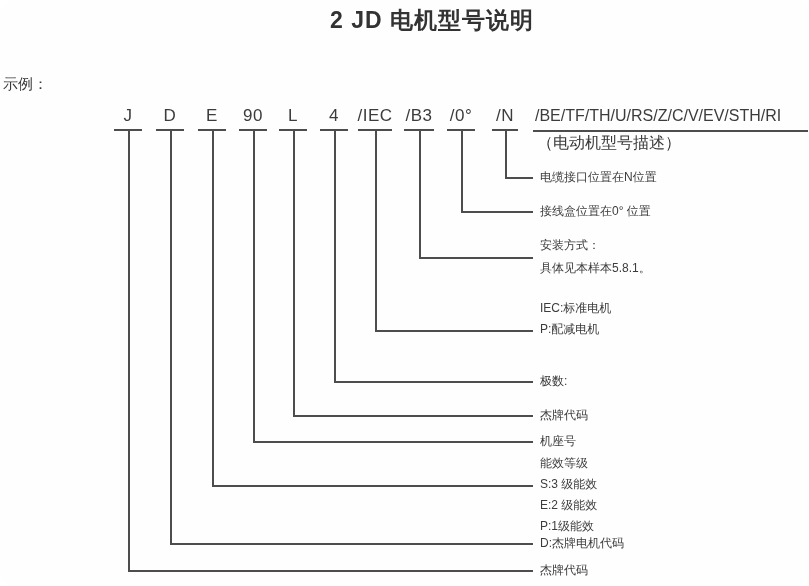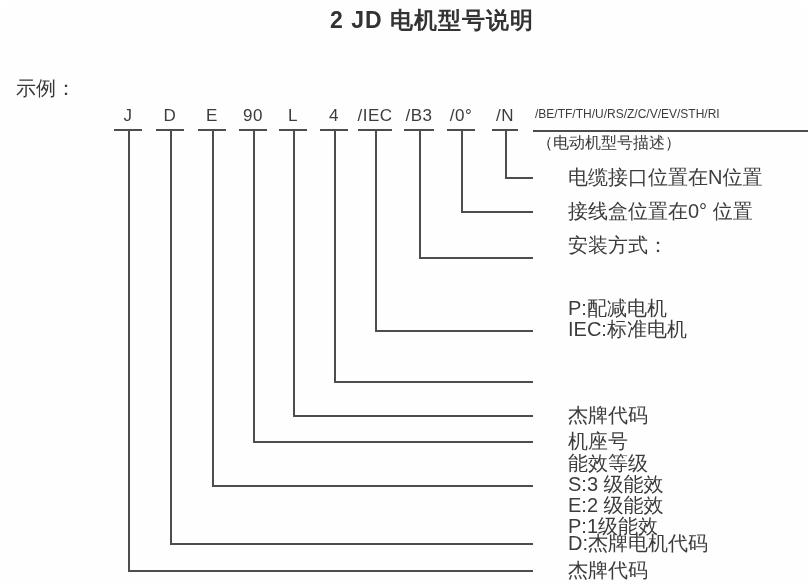--- a/index.html
+++ b/index.html
@@ -25,39 +25,39 @@
   .heading {
     position: absolute;
     top: 47px; left: 5px;
     font-size: 16px;
     font-weight: bold;
     color: #333333;
     white-space: nowrap;
   }
   .example {
     position: absolute;
-    top: 75px; left: 16px;
-    font-size: 20px;
+    top: 75px; left: 3px;
+    font-size: 15px;
     white-space: nowrap;
   }
   .code {
     position: absolute;
     top: 106px;
     width: 48px;
     margin-left: -24px;
     text-align: center;
     font-size: 17px;
     letter-spacing: 0.5px;
     color: #3c3c3c;
     white-space: nowrap;
   }
   .code-long {
     position: absolute;
     top: 107px; left: 535px;
-    font-size: 12px;
+    font-size: 16px;
     color: #3c3c3c;
     white-space: nowrap;
   }
   .useg {
     position: absolute;
     top: 129px;
     height: 1.6px;
     width: 28px;
     margin-left: -14px;
     background: #4d4d4d;
@@ -73,22 +73,22 @@
     background: #4d4d4d;
   }
   .note {
     position: absolute;
     top: 133px; left: 537px;
     font-size: 16px;
     white-space: nowrap;
   }
   .ann {
     position: absolute;
-    left: 568px;
-    font-size: 20px;
+    left: 540px;
+    font-size: 12px;
     line-height: 22px;
     white-space: nowrap;
     color: #3c3c3c;
   }
 </style>
 </head>
 <body>
 
 <div class="page">
 
@@ -165,26 +165,28 @@
     </div>
 
     <div class="ann" style="top:166px">
       <div>电缆接口位置在N位置</div>
     </div>
     <div class="ann" style="top:200px">
       <div>接线盒位置在0° 位置</div>
     </div>
     <div class="ann" style="top:234px; line-height:23px">
       <div>安装方式：</div>
+      <div>具体见本样本5.8.1。</div>
     </div>
     <div class="ann" style="top:298px; line-height:21px">
+      <div>IEC:标准电机</div>
       <div>P:配减电机</div>
-      <div>IEC:标准电机</div>
     </div>
     <div class="ann" style="top:371px; line-height:20px">
+      <div>极数:</div>
     </div>
     <div class="ann" style="top:404px">
       <div>杰牌代码</div>
     </div>
     <div class="ann" style="top:430px">
       <div>机座号</div>
     </div>
     <div class="ann" style="top:453px; line-height:21px">
       <div>能效等级</div>
       <div>S:3 级能效</div>

